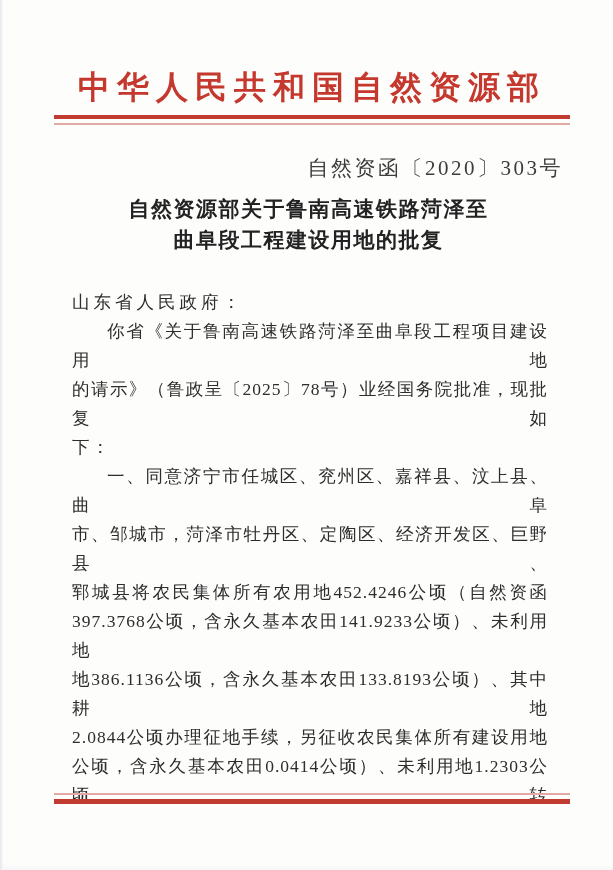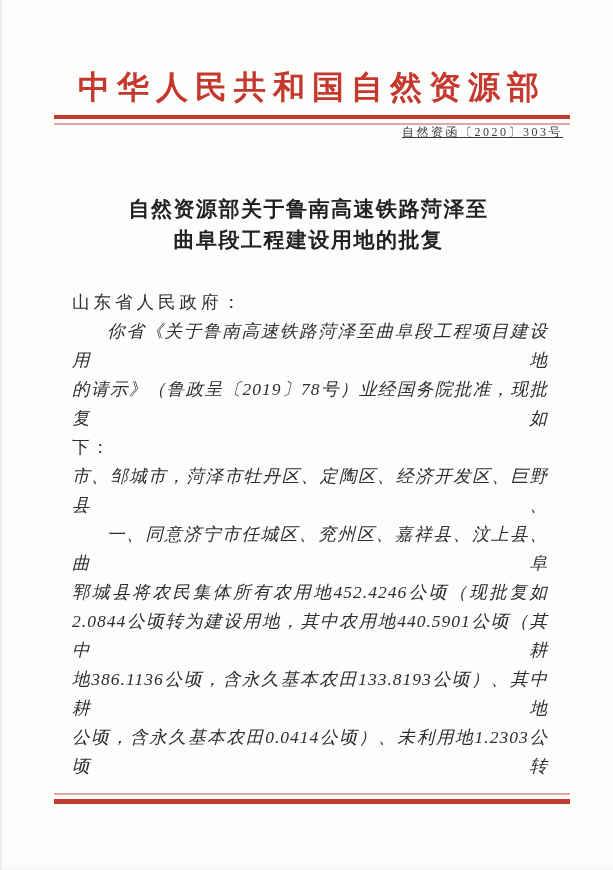--- a/index.html
+++ b/index.html
@@ -18,35 +18,35 @@
     font-size:32px; font-weight:bold; line-height:38px;
     color:#c5382d;
     letter-spacing:7px; padding-left:7px;
   }
   .rule { position:absolute; left:52px; width:516px; }
   .rule-top-thick   { top:115px; height:4px;   background:#c23b30; }
   .rule-top-thin    { top:123px; height:2px;   background:#e0a9a4; }
   .rule-bot-thin    { top:793px; height:1.5px; background:#e0a9a4; }
   .rule-bot-thick   { top:799px; height:4.5px; background:#c23b30; }
   .doc-number {
-    position:absolute; top:124px; right:52px;
-    font-size:12px; letter-spacing:2.5px; color:#3c3c3c;text-decoration:underline;
+    position:absolute; top:154px; right:52px;
+    font-size:21px; letter-spacing:2.5px; color:#3c3c3c;
   }
   .title {
     position:absolute; top:194px; left:0; right:0;
     text-align:center; font-weight:bold;
     font-size:21px; line-height:31px;
     letter-spacing:1.5px; color:#222;
   }
   .body {
     position:absolute; top:288px; left:70px; width:476px;
     font-size:17.5px; line-height:29px; color:#2d2d2d;
   }
   .line { letter-spacing:1px; }
-  .line.flush { text-align:justify; text-align-last:justify;font-style:italic; }
+  .line.flush { text-align:justify; text-align-last:justify; }
   .line.left  { text-align:right;  text-align-last:left; letter-spacing:2px; }
   .line.indent { text-indent:35px; }
   .line.salutation { letter-spacing:4px; }
 </style>
 </head>
 <body>
 
 <div class="page">
 
   <h1 class="ministry">中华人民共和国自然资源部</h1>
@@ -57,26 +57,27 @@
   <div class="doc-number">自然资函〔2020〕303号</div>
 
   <div class="title">
     <div>自然资源部关于鲁南高速铁路菏泽至</div>
     <div>曲阜段工程建设用地的批复</div>
   </div>
 
   <div class="body">
       <div class="line left salutation">山东省人民政府：</div>
       <div class="line indent flush">你省《关于鲁南高速铁路菏泽至曲阜段工程项目建设用地</div>
-      <div class="line flush">的请示》（鲁政呈〔2019〕78号）业经国务院批准，现批复如</div>
+      <div class="line flush">的请示》（鲁政呈〔2025〕78号）业经国务院批准，现批复如</div>
       <div class="line left">下：</div>
+      <div class="line indent flush">一、同意济宁市任城区、兖州区、嘉祥县、汶上县、曲阜</div>
       <div class="line flush">市、邹城市，菏泽市牡丹区、定陶区、经济开发区、巨野县、</div>
-      <div class="line indent flush">一、同意济宁市任城区、兖州区、嘉祥县、汶上县、曲阜</div>
-      <div class="line flush">郓城县将农民集体所有农用地452.4246公顷（现批复如</div>
-      <div class="line flush">2.0844公顷转为建设用地，其中农用地440.5901公顷（其中耕</div>
+      <div class="line flush">郓城县将农民集体所有农用地452.4246公顷（自然资函</div>
+      <div class="line flush">397.3768公顷，含永久基本农田141.9233公顷）、未利用地</div>
       <div class="line flush">地386.1136公顷，含永久基本农田133.8193公顷）、其中耕地</div>
+      <div class="line flush">2.0844公顷办理征地手续，另征收农民集体所有建设用地</div>
       <div class="line flush">公顷，含永久基本农田0.0414公顷）、未利用地1.2303公顷转</div>
     </div>
 
   <div class="rule rule-bot-thin"></div>
   <div class="rule rule-bot-thick"></div>
 
 </div>
 
 </body></html>

